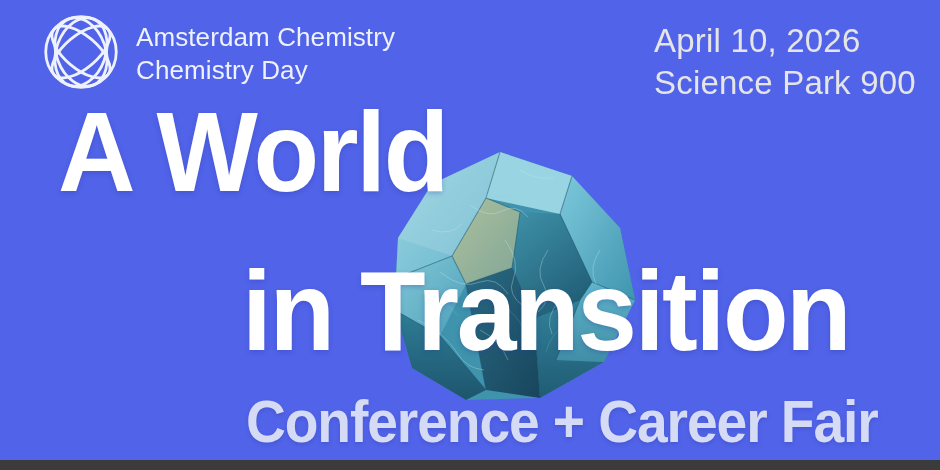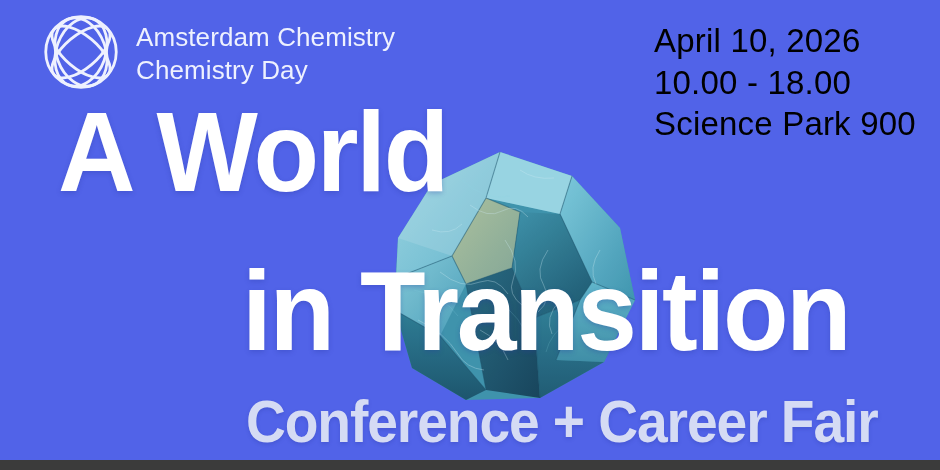--- a/index.html
+++ b/index.html
@@ -52,21 +52,21 @@
     white-space: nowrap;
   }
   .brand-text div { display: block; }
 
   
   .details {
     position: absolute;
     left: 654px;
     top: 20px;
     z-index: 3;
-    color: #000000;
+    color: #e5e5e5;
     font-size: 33px;
     line-height: 1.265;
     font-weight: 400;
     letter-spacing: 0.2px;
     white-space: nowrap;
   }
   .details div { display: block; }
 
   
   .headline {
@@ -224,21 +224,20 @@
       </g>
     </svg>
     <div class="brand-text">
       <div>Amsterdam Chemistry</div>
       <div>Chemistry Day</div>
     </div>
   </div>
 
   <div class="details">
     <div>April 10, 2026</div>
-    <div>10.00 - 18.00</div>
     <div>Science Park 900</div>
   </div>
 
   <div class="headline headline-1">A World</div>
   <div class="headline headline-2">in Transition</div>
 
   <div class="subtitle">Conference + Career Fair</div>
 
 </div>
 

